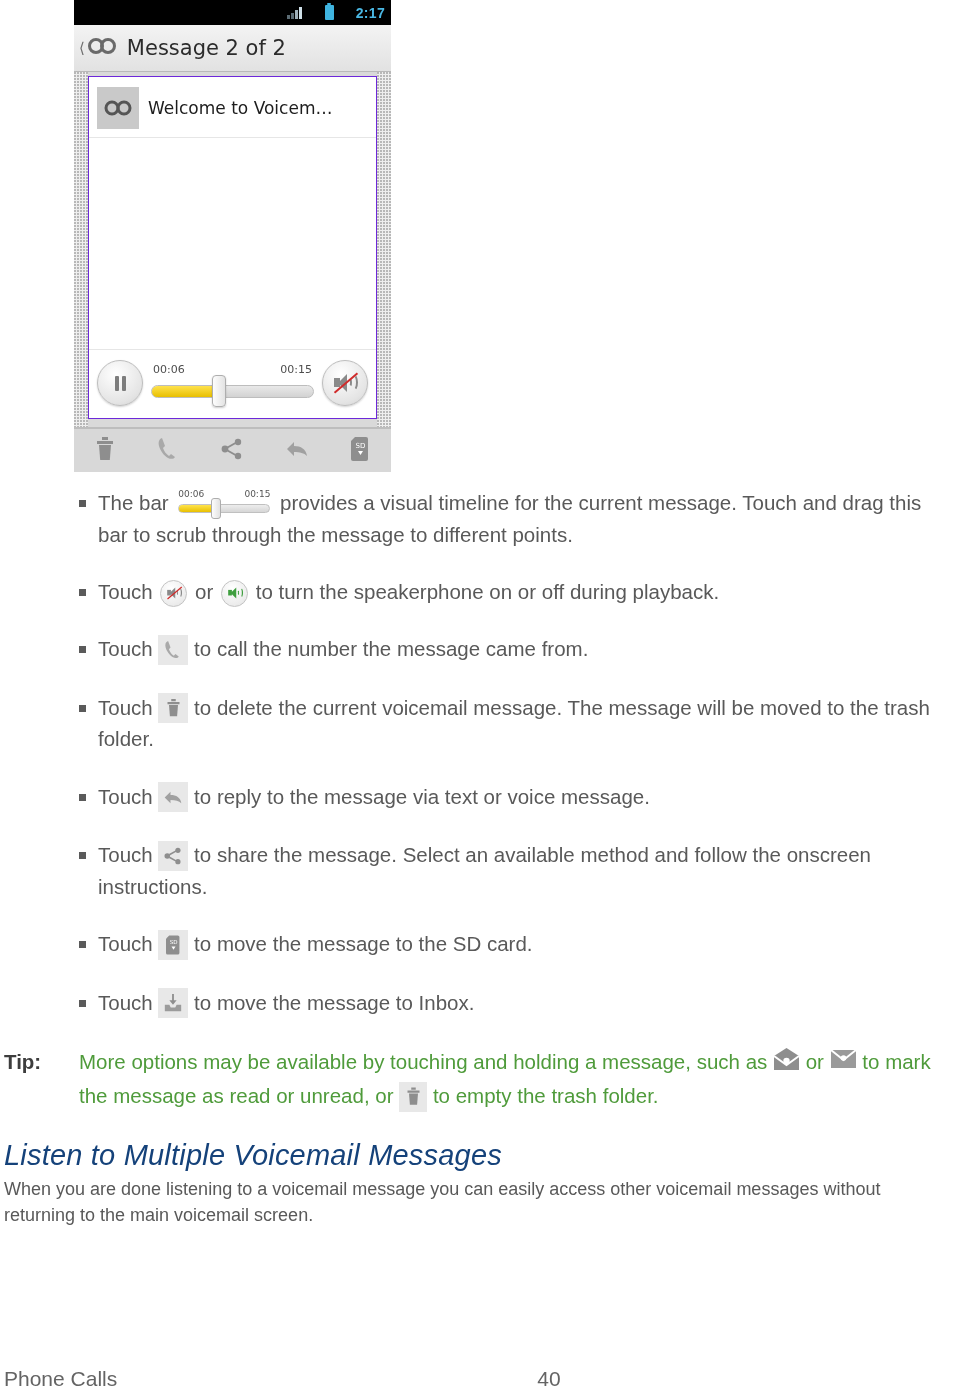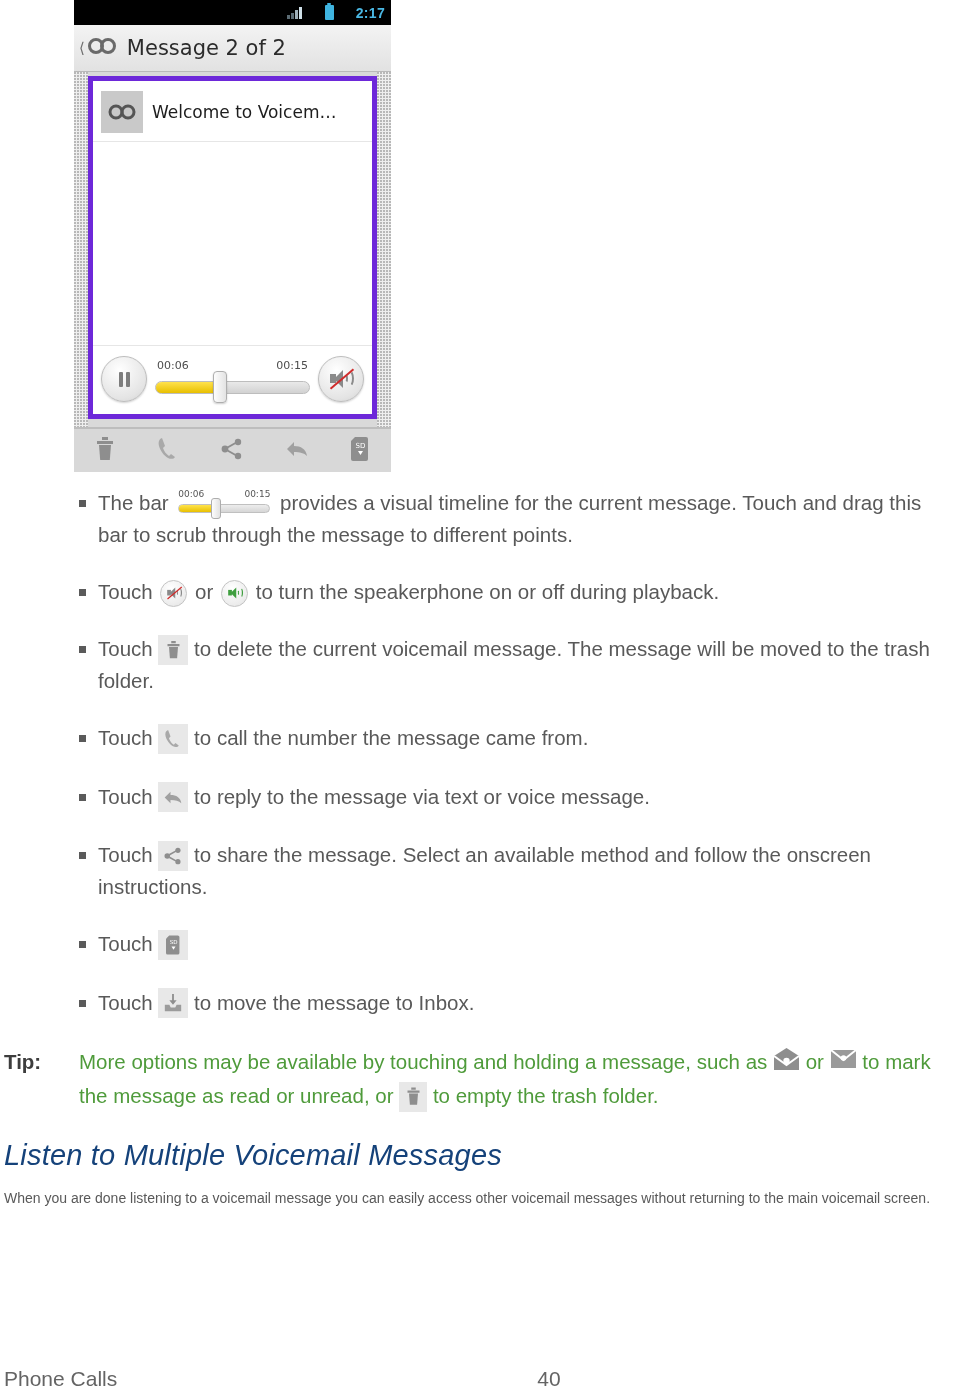--- a/index.html
+++ b/index.html
@@ -77,21 +77,21 @@
     background-image:
       radial-gradient(circle at 1px 1px, #b4b4b4 0.7px, transparent 0.8px);
     background-size: 3px 3px;
     background-color: #efefef;
   }
   .rail.left { left: 0; }
   .rail.right { right: 0; }
   .card {
     position: absolute; left: 14px; right: 14px; top: 4px; bottom: 8px;
     background: #ffffff;
-    border: 5px solid #6d28d9;
+    border: 1px solid #6d28d9;
   }
   .msg-head {
     display: flex; align-items: center;
     padding: 10px 8px 8px 8px;
     border-bottom: 1px solid #e6e6e6;
   }
   .msg-thumb {
     width: 42px; height: 42px; background: #c9c9c9;
     display: flex; align-items: center; justify-content: center;
     flex: 0 0 auto;
@@ -246,31 +246,31 @@
     color: #4f9b3b;
     font-family: "Liberation Sans", sans-serif;
   }
   .tip-label {
     position: absolute; left: 4px; top: 0;
     font-weight: bold; color: #3d3d3d;
     font-size: 20.5px;
   }
 
   h2.sec-heading {
-    margin: 26px 0 16px 4px;
+    margin: 26px 0 4px 4px;
     font-size: 29px;
     font-style: italic;
     font-weight: normal;
     color: #15427a;
     font-family: "Liberation Sans", sans-serif;
     letter-spacing: .2px;
   }
   p.sec-body {
     margin: 4px 0 0 4px;
-    font-size: 14px;
+    font-size: 18px;
     color: #595959;
     line-height: 1.45;
     max-width: 940px;
   }
 
   .footer {
     position: absolute; left: 0; bottom: 4px; width: 956px;
     display: flex; align-items: center;
   }
   .footer .fl { font-size: 21px; color: #646464; margin-left: 4px; }
@@ -415,34 +415,34 @@
               <span class="cone"></span>
               <span class="tri"></span>
               <span class="w1"></span>
               <span class="w2"></span>
             </span>
           </span><span> to turn the speakerphone on or off during playback.</span>
       </li>
 
       <li class="bullet">
         <span>Touch </span><span class="gbox inline-ico" style="width:30px;height:30px;">
+            <svg width="18" height="20" viewBox="0 0 22 24">
+              <path d="M5 1c-3 1-4 4-3 8s5 10 9 12c3 1.5 6 1 7-1l-4-3-2 2c-3-2-5-5-6-8l2-2z" fill="#a9a9a9"></path>
+            </svg>
+          </span><span> to call the number the message came from.</span>
+      </li>
+
+      <li class="bullet">
+        <span>Touch </span><span class="gbox inline-ico" style="width:30px;height:30px;">
             <svg width="15" height="20" viewBox="0 0 20 24">
               <rect x="7" y="0" width="6" height="3" fill="#8e8e8e"></rect>
               <rect x="2" y="4" width="16" height="3" fill="#8e8e8e"></rect>
               <path d="M4 8h12l-1.2 15H5.2z" fill="#8e8e8e"></path>
             </svg>
           </span><span> to delete the current voicemail message. The message will be moved to the trash folder.</span>
-      </li>
-
-      <li class="bullet">
-        <span>Touch </span><span class="gbox inline-ico" style="width:30px;height:30px;">
-            <svg width="18" height="20" viewBox="0 0 22 24">
-              <path d="M5 1c-3 1-4 4-3 8s5 10 9 12c3 1.5 6 1 7-1l-4-3-2 2c-3-2-5-5-6-8l2-2z" fill="#a9a9a9"></path>
-            </svg>
-          </span><span> to call the number the message came from.</span>
       </li>
 
       <li class="bullet">
         <span>Touch </span><span class="gbox inline-ico" style="width:30px;height:30px;">
             <svg width="20" height="17" viewBox="0 0 24 20">
               <path d="M9 3L2 10l7 7v-4c6 0 10 1 13 4-1-7-6-10-13-10z" fill="#a0a0a0"></path>
             </svg>
           </span><span> to reply to the message via text or voice message.</span>
       </li>
 
@@ -457,21 +457,21 @@
           </span><span> to share the message. Select an available method and follow the onscreen instructions.</span>
       </li>
 
       <li class="bullet">
         <span>Touch </span><span class="gbox inline-ico" style="width:30px;height:30px;">
             <svg width="15" height="20" viewBox="0 0 19 24">
               <path d="M4 0h11a2 2 0 012 2v20a2 2 0 01-2 2H2a2 2 0 01-2-2V4z" fill="#8e8e8e"></path>
               <text x="9.5" y="11" font-size="7" fill="#ffffff" text-anchor="middle" font-family="DejaVu Sans">SD</text>
               <path d="M7 14h5l-2.5 4z" fill="#ffffff"></path>
             </svg>
-          </span>
+          </span><span> to move the message to the SD card.</span>
       </li>
 
       <li class="bullet">
         <span>Touch </span><span class="gbox inline-ico" style="width:30px;height:30px;">
             <svg width="20" height="20" viewBox="0 0 22 22">
               <path d="M10 1v7h-3l4 5 4-5h-3V1z" fill="#8e8e8e"></path>
               <path d="M2 13h5l1.5 3h5L15 13h5v7H2z" fill="#9b9b9b"></path>
             </svg>
           </span><span> to move the message to Inbox.</span>
       </li>

